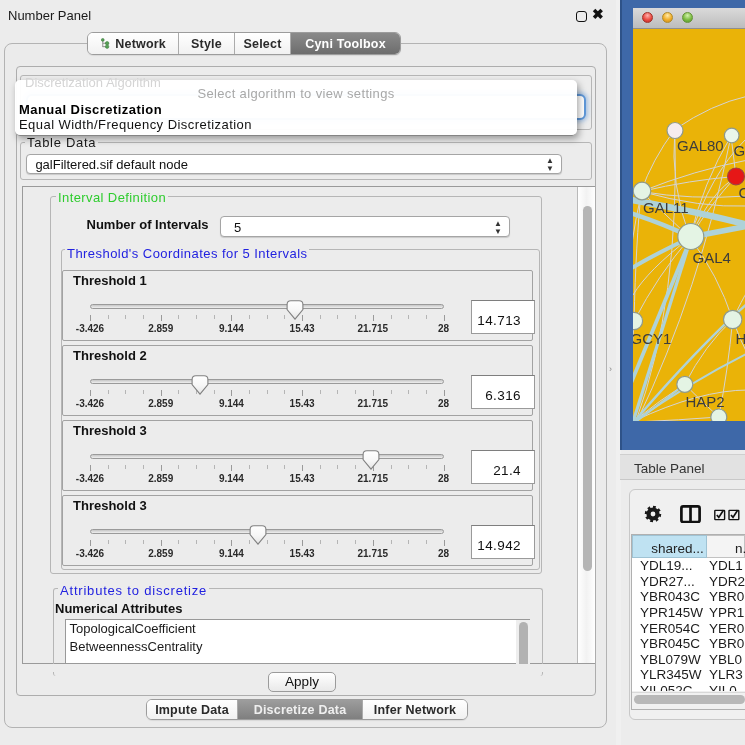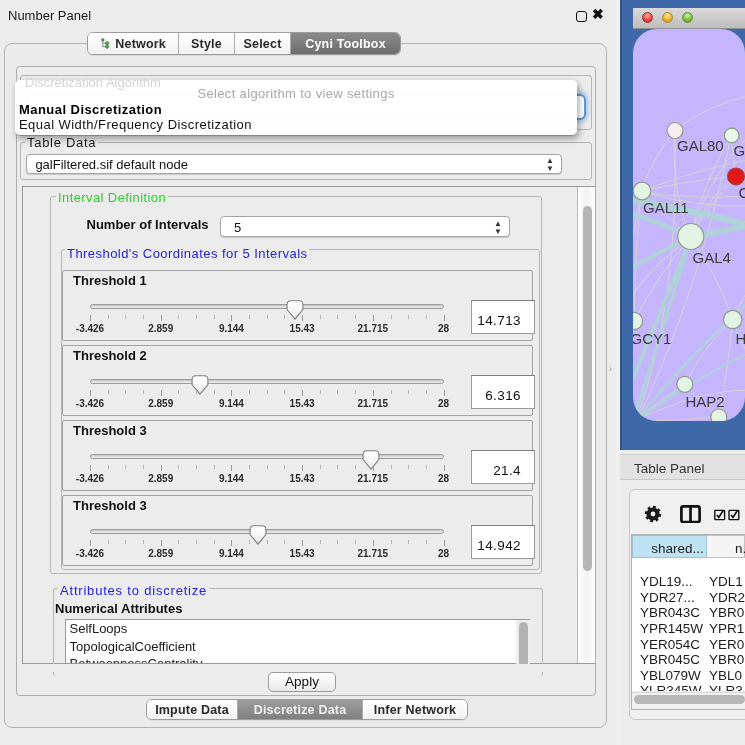--- a/index.html
+++ b/index.html
@@ -45,29 +45,29 @@
   .vfield { position:absolute; background:#fff; border:1px solid #9a9a9a; border-top-color:#7e7e7e; font-size:13.5px; letter-spacing:0.4px; color:#111; text-align:right; }
   .ticklbl { position:absolute; font-size:10px; font-weight:bold; color:#2a2a2a; transform:translateX(-50%); }
 
   .listrow { font-size:13px; color:#1a1a1a; padding-left:4px; line-height:17.6px; }
 
   #applybtn { left:268px; top:672px; width:68px; height:20px; border:1px solid #9b9b9b; border-radius:5px; background:linear-gradient(#ffffff,#e9e9e9); font-size:13.5px; color:#111; text-align:center; line-height:18px; }
 
   
   #netframe { left:620px; top:0; width:125px; height:450px; background:#3e68a8; border-left:2px solid #2e5288; }
   #nettitle { left:633px; top:8px; width:112px; height:21px; background:linear-gradient(#dadada,#bcbcbc); border-bottom:1px solid #8f8f8f; }
-  #netcanvas { left:633px; top:29px; width:112px; height:392px; background:#c4b5fd; overflow:hidden;border-radius:24px; }
+  #netcanvas { left:633px; top:29px; width:112px; height:392px; background:#eab308; overflow:hidden; }
   .light { position:absolute; width:11px; height:11px; border-radius:50%; top:4px; }
 
   #tpbar { left:620px; top:454px; width:125px; height:26px; background:#e2e2e2; border-top:1px solid #cfcfcf; border-bottom:1px solid #c8c8c8; }
   #tablepanel { left:629px; top:489px; width:130px; height:231px; background:#f0f0f0; border:1px solid #c8c8c8; border-radius:6px; }
 
   #thead1 { left:632px; top:535px; width:75px; height:23px; background:#bfe2f2; border:1px solid #9fc3d4; font-size:13.5px; color:#222; text-align:center; padding-left:16px; line-height:26px; }
   #thead2 { left:707px; top:535px; width:38px; height:23px; background:#f4f4f4; border:1px solid #c2c2c2; border-left:none; font-size:13.5px; color:#222; padding-left:28px; line-height:26px; }
-  #tbody { left:632px; top:558px; width:113px; height:133px; background:#fff; overflow:hidden; font-size:13.5px; color:#1c1c1c; padding-top:16px; }
+  #tbody { left:632px; top:558px; width:113px; height:133px; background:#fff; overflow:hidden; font-size:13.5px; color:#1c1c1c; padding-top:0; }
   .trow { height:15.65px; line-height:15.65px; white-space:nowrap; }
   .c1 { display:inline-block; width:77px; padding-left:8px; }
   #hscroll { left:632px; top:692px; width:113px; height:14px; background:#f1f1f1; border-top:1px solid #d8d8d8; }
   #hthumb { left:634px; top:695px; width:111px; height:9px; background:#b8b8b8; border-radius:5px; }
 
   
   #popup { left:15px; top:80px; width:562px; height:56px; background:rgba(255,255,255,0.97); border-radius:5px; border-bottom:1px solid #858585; box-shadow:2px 3px 7px rgba(0,0,0,0.35); }
 </style>
 </head>
 <body>
@@ -292,21 +292,20 @@
       </linearGradient>
     </defs>
     <path d="M0.8,4.6 Q0.8,0.8 4.6,0.8 L12.8,0.8 Q16.6,0.8 16.6,4.6 L16.6,9.6 L8.7,19.2 L0.8,9.6 Z" fill="url(#tg3)" stroke="#808080" stroke-width="1.1"></path>
   </svg>
 <div class="vfield abs" style="left:471px; top:525px; width:64px; height:34px; line-height:40px; padding-right:13px; overflow:hidden;">14.942</div>
 
 <div class="group abs" style="left:53px; top:588px; width:490px; height:88px; border-bottom:none;"></div>
 <div class="gtitle abs" style="left:58px; top:582.5px; color:#2222e0; font-size:13px; letter-spacing:0.8px;">Attributes to discretize</div>
 <div class="tlabel abs" style="left:55px; top:600.5px;">Numerical Attributes</div>
 <div class="abs" style="left:64.5px; top:619px; width:465px; height:45px; background:#fff; border:1px solid #999; overflow:hidden;">
-  <div class="listrow">SelfLoops</div>
   <div class="listrow">TopologicalCoefficient</div>
   <div class="listrow">BetweennessCentrality</div>
 </div>
 <div class="abs" style="left:515.5px; top:620px; width:14px; height:44px; background:#eeeeee;"></div>
 <div class="abs" style="left:519px; top:621.5px; width:8.5px; height:42.5px; background:#b2b2b2; border-radius:5px 5px 0 0;"></div>
 
 <div class="abs" style="left:23px; top:664px; width:572px; height:8px; background:#ececec;"></div>
 
 <div id="popup" class="abs"></div>
 <div class="abs" style="left:25px; top:75px; width:300px; font-size:13px; color:#d4d4d4; z-index:5;">Discretization Algorithm</div>

